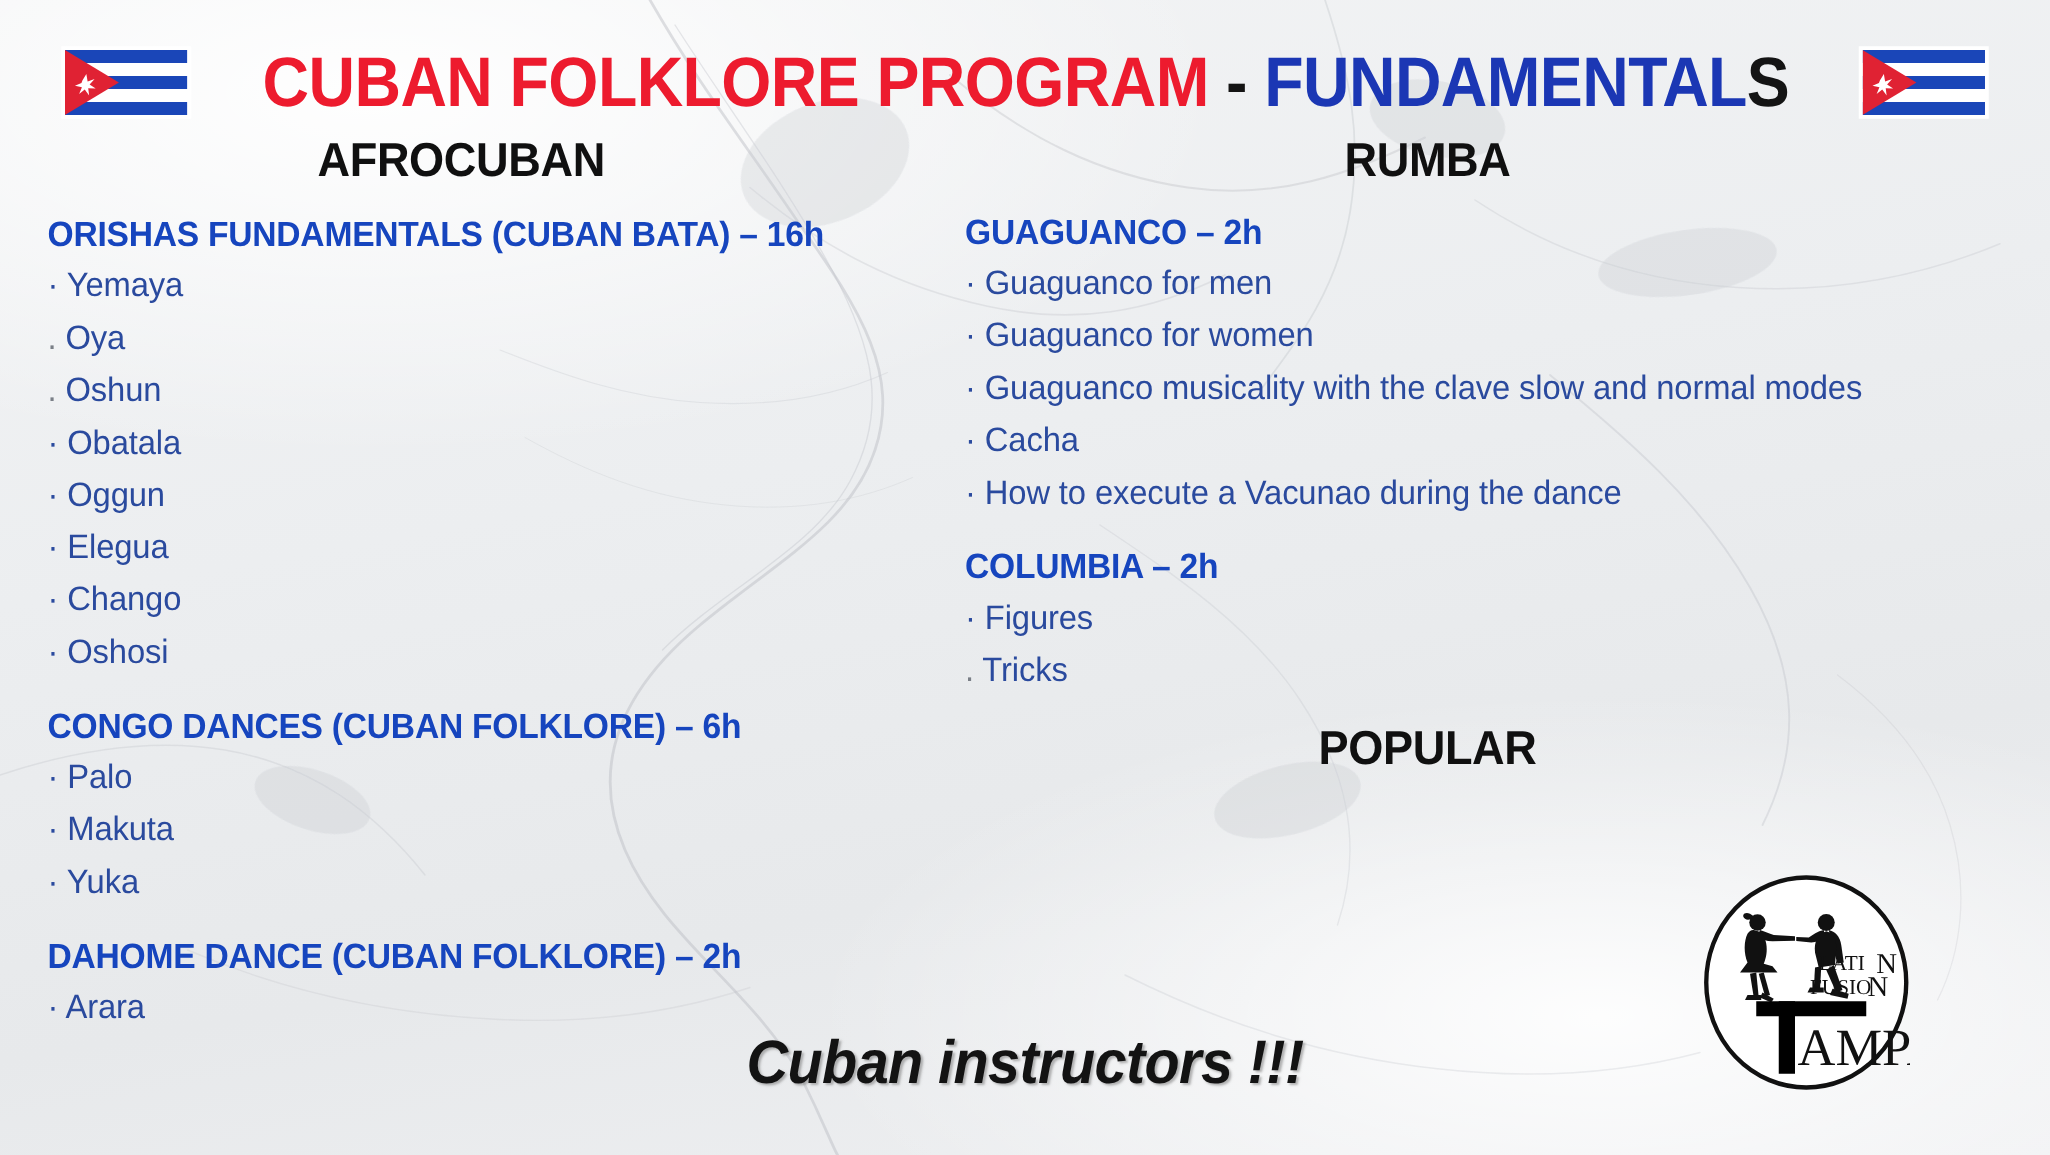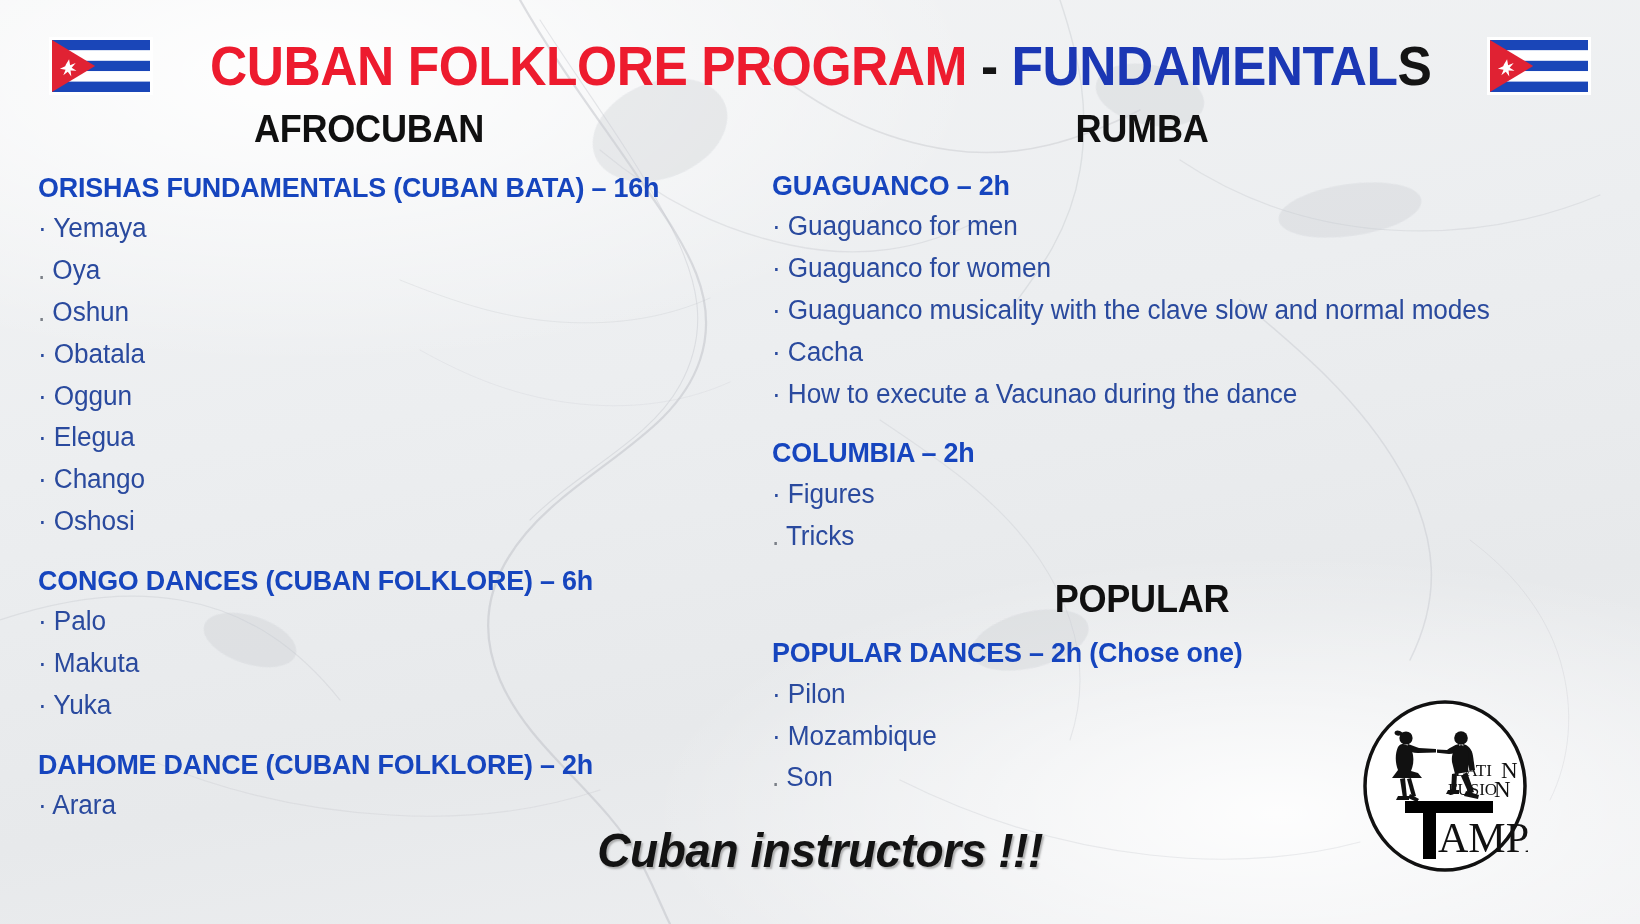--- a/index.html
+++ b/index.html
@@ -236,26 +236,20 @@
         <div class="item"><span class="bullet-mid">·</span><span> Guaguanco for men</span></div>
         <div class="item"><span class="bullet-mid">·</span><span> Guaguanco for women</span></div>
         <div class="item"><span class="bullet-mid">·</span><span> Guaguanco musicality with the clave slow and normal modes</span></div>
         <div class="item"><span class="bullet-mid">·</span><span> Cacha</span></div>
         <div class="item"><span class="bullet-mid">·</span><span> How to execute a Vacunao during the dance</span></div>
         <div class="group-head spaced">COLUMBIA – 2h</div>
         <div class="item"><span class="bullet-mid">·</span><span> Figures</span></div>
         <div class="item"><span class="bullet-dot">.</span><span> Tricks</span></div>
       </div>
     <div class="section-title sec-popular">POPULAR</div>
-    <div id="right-popular-groups">
-        <div class="group-head">POPULAR DANCES – 2h (Chose one)</div>
-        <div class="item"><span class="bullet-mid">·</span><span> Pilon</span></div>
-        <div class="item"><span class="bullet-mid">·</span><span> Mozambique</span></div>
-        <div class="item"><span class="bullet-dot">.</span><span> Son</span></div>
-      </div>
   </div>
 
   <div class="footer-line">Cuban instructors !!!</div>
 
   <div class="logo">
     <svg width="166" height="172" viewBox="0 0 166 172">
       <ellipse cx="83" cy="86" rx="80" ry="84" fill="#ffffff" stroke="#111111" stroke-width="3.5"></ellipse>
 
       <g fill="#111111">
 

